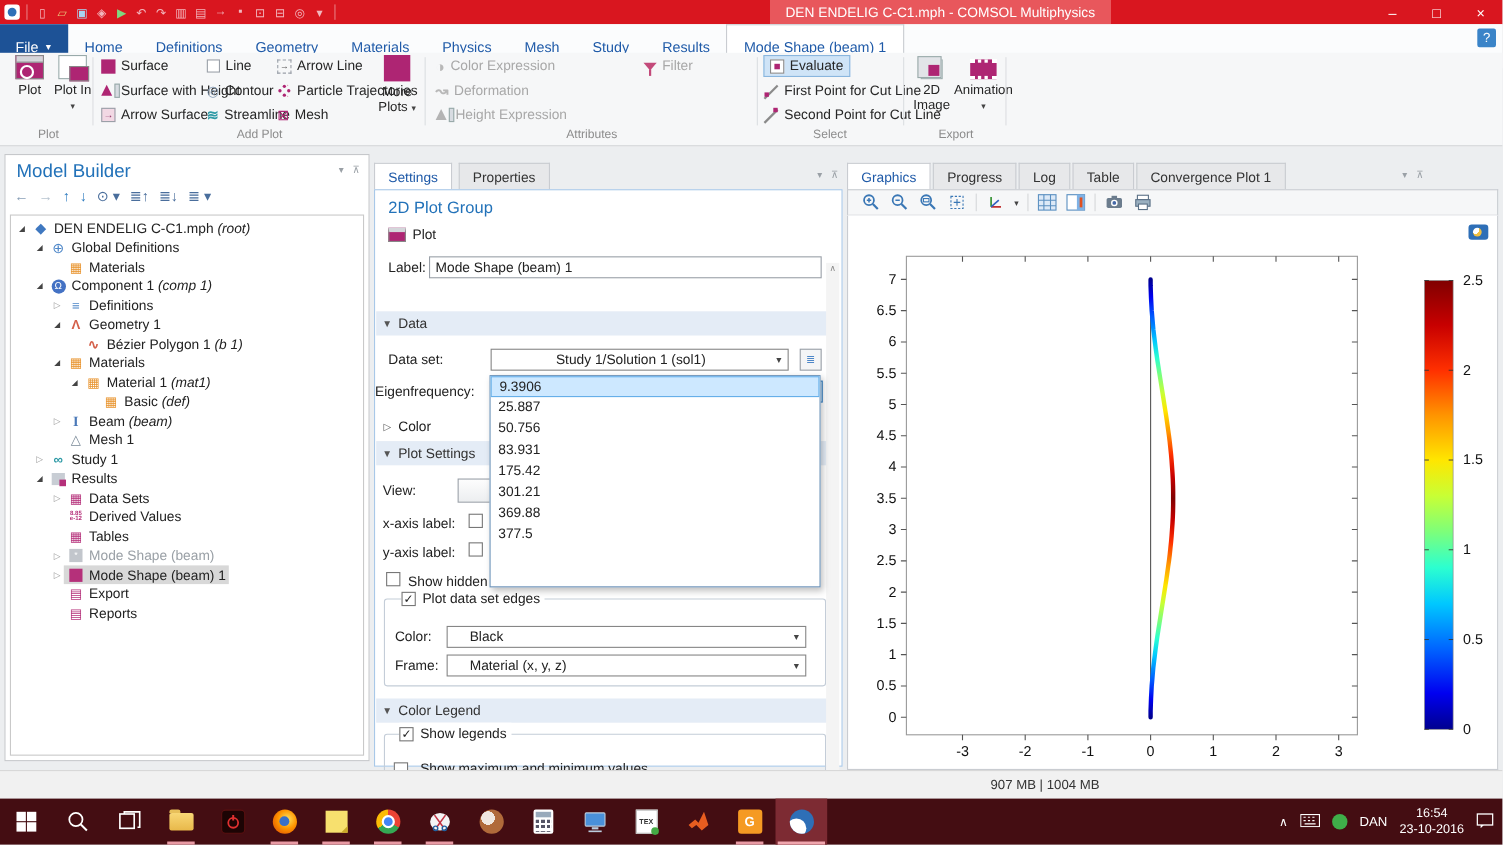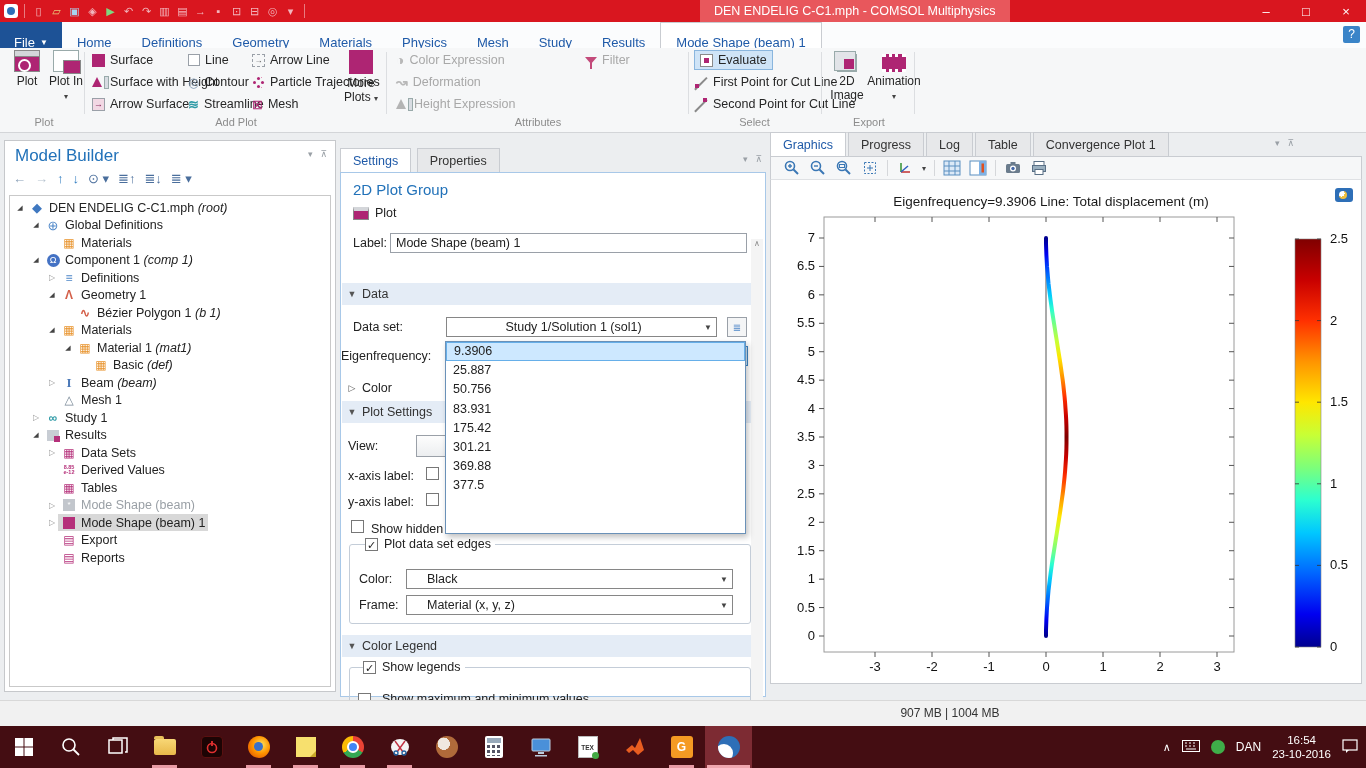--- a/index.html
+++ b/index.html
@@ -113,21 +113,21 @@
   .cb.on::after{content:"✓"}
   .gbox{position:absolute;border:1px solid #c4cdd8;border-radius:3px}
   .onborder{background:#fff;padding:0 4px 0 0}
   .sbtn{position:absolute;height:22px;border:1px solid #9aa0a8;background:linear-gradient(#fdfdfd,#eceef0);font-size:12.5px;display:flex;align-items:center;justify-content:center}
   #settings-scroll{position:absolute;right:2px;top:66px;width:12px;height:470px;background:#f4f4f4;display:flex;flex-direction:column;justify-content:space-between;align-items:center;font-size:8px;color:#888}
   
   #eigen-list{position:absolute;left:445px;top:341px;width:301px;height:193px;background:#fff;border:1px solid #6a91b8;z-index:60;box-shadow:2px 3px 6px rgba(0,0,0,.25)}
   .opt{height:19.2px;line-height:19px;padding-left:7px;font-size:12.5px}
   .opt.sel{background:#cde8ff;border:1px solid #66afe9;line-height:17px}
   
-  #graphics-panel{left:770px;top:132px;width:528px;height:552px;background:transparent;border:none}
+  #graphics-panel{left:770px;top:148px;width:528px;height:552px;background:transparent;border:none}
   #gfx-tabs{position:absolute;left:0;top:0;height:24px;white-space:nowrap}
   #gfx-corner{position:absolute;right:4px;top:6px;display:flex;gap:8px}
   #gfx-toolbar{position:absolute;left:0;top:24px;width:592px;height:24px;background:#f6f7f8;border:1px solid #c9ccd1;border-bottom:1px solid #dfe1e4;display:flex;align-items:center;gap:8px;padding-left:12px}
   #gfx-toolbar .gsep{width:1px;height:16px;background:#d5d7da}
   #gfx-canvas{position:absolute;left:0;top:48px;width:592px;height:504px;background:#fff;border:1px solid #c9ccd1;border-top:none}
   #plot-title{position:absolute;left:0;top:14px;width:560px;text-align:center;font-size:13.5px;color:#1a1a1a}
   #corner-view-icon{position:absolute;right:8px;top:8px;width:18px;height:14px;background:#2e6fb7;border-radius:3px;position:absolute}
   #corner-view-icon::after{content:"";position:absolute;left:4px;top:3px;width:8px;height:8px;border-radius:50%;background:radial-gradient(circle at 30% 30%,#fff 40%,#f0c040 41%)}
   
   #status-bar{position:absolute;left:0;top:700px;width:1366px;height:26px;background:#f1f1f1;border-top:1px solid #d8d8d8}
@@ -664,21 +664,20 @@
       </span>
       <span style="display: inline-flex; align-items: center;">
         <svg width="18" height="18" viewBox="0 0 18 18">
           <rect x="4" y="2.5" width="10" height="4" fill="#fff" stroke="#5a7086"></rect>
           <rect x="2.5" y="6.5" width="13" height="6" fill="#9ab0c0" stroke="#5a7086"></rect>
           <rect x="5" y="10.5" width="8" height="5" fill="#fff" stroke="#5a7086"></rect>
         </svg>
       </span>
     </div>
   <div id="gfx-canvas">
-    <div id="plot-title">Eigenfrequency=9.3906   Line: Total displacement (m)</div>
     <div id="corner-view-icon"></div>
     <svg id="plot-svg" width="592" height="504" viewBox="0 0 592 504">
         <defs>
           <linearGradient id="cbg" x1="0" y1="1" x2="0" y2="0">
             <stop offset="0%" stop-color="#00008f"></stop>
             <stop offset="8%" stop-color="#0000f0"></stop>
             <stop offset="18%" stop-color="#0065ff"></stop>
             <stop offset="28.000000000000004%" stop-color="#00c8ff"></stop>
             <stop offset="36%" stop-color="#2cffd0"></stop>
             <stop offset="44%" stop-color="#7dff7a"></stop>

